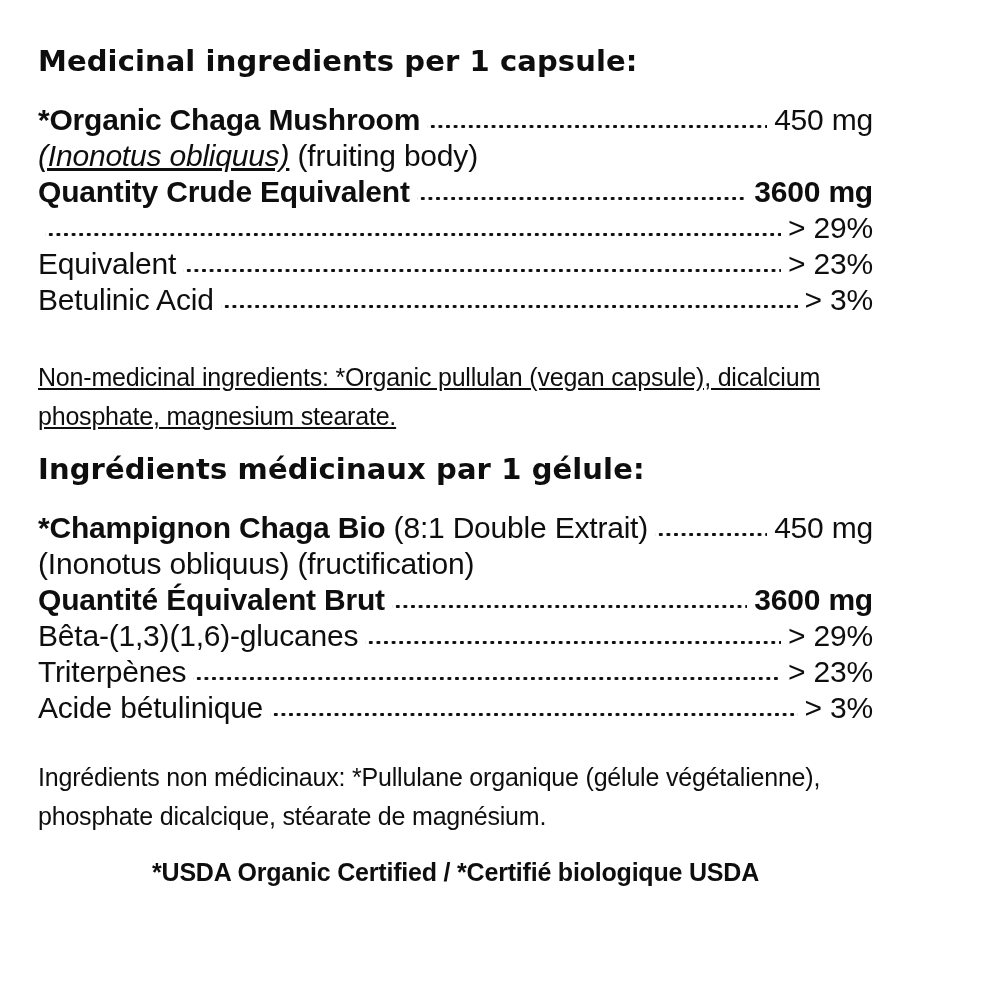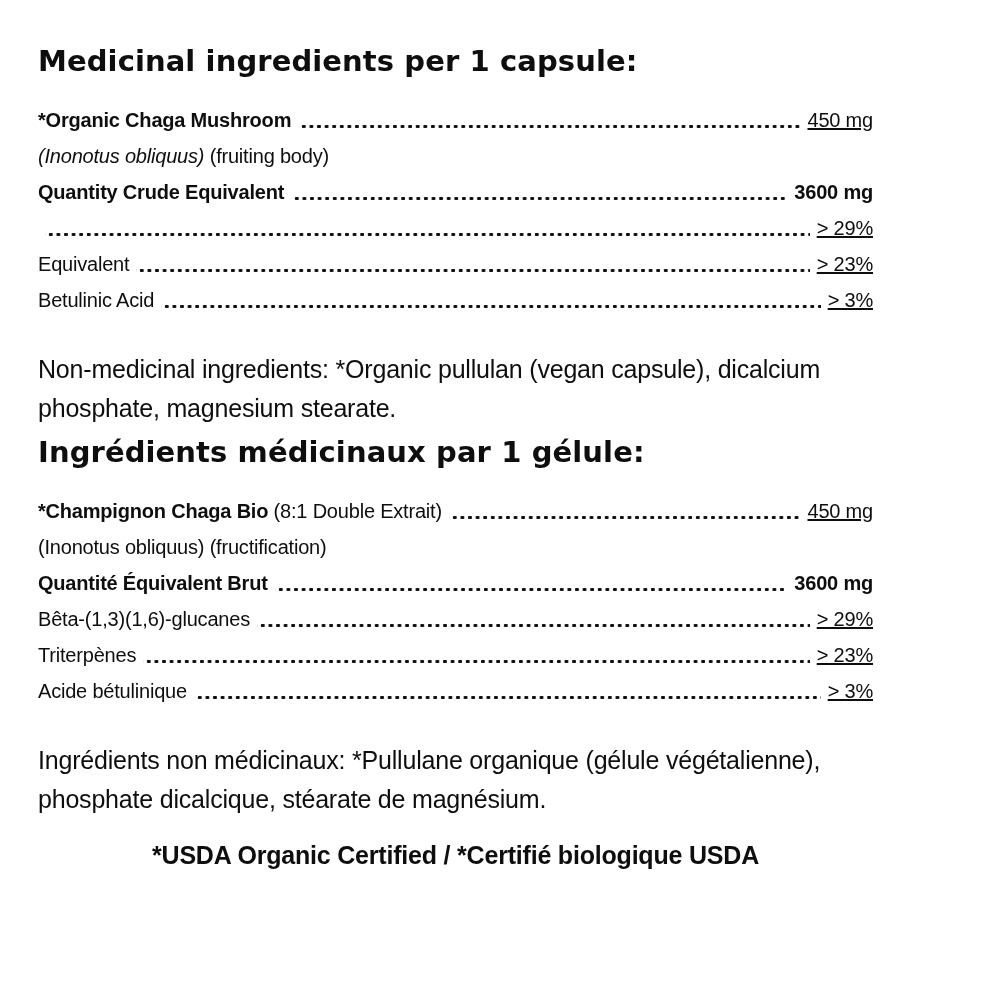--- a/index.html
+++ b/index.html
@@ -14,44 +14,44 @@
     overflow:hidden;
   }
   .heading{
     font-family:"DejaVu Sans",sans-serif;
     font-weight:bold;
     font-size:29px;
     line-height:1.18;
     letter-spacing:0.1px;
     margin:0 0 24px 0;
   }
-  .heading-fr{margin-top:7px;}
-  .rows{font-size:20px;letter-spacing:-0.2px;text-align:right;}
+  .heading-fr{margin-top:16px;}
+  .rows{font-size:30px;letter-spacing:-0.2px;text-align:right;}
   .row{display:flex;align-items:flex-end;height:36px;line-height:36px;}
   .row .b{font-weight:bold;white-space:pre;}
   .row .r{white-space:pre;}
-  .row .i{font-style:italic;white-space:pre;}
+  .row .i{font-style:italic;white-space:pre;text-decoration:underline;}
   .leader{
     flex:1;
     height:36px;
     margin:0 7px;
     background-image:radial-gradient(circle,#0e0e0e 1.7px,transparent 1.9px);
     background-size:7.6px 5px;
     background-repeat:repeat-x;
     background-position:2px 22px;
   }
-  .amt{white-space:pre;text-decoration:underline;}
+  .amt{white-space:pre;}
   .amt-b{font-weight:bold;white-space:pre;}
   .para{
     font-size:25px;
     line-height:39px;
     letter-spacing:-0.2px;
     margin:0;
   }
-  .para-en{margin-top:32px;}
+  .para-en{margin-top:40px;text-decoration:underline;}
   .para-fr{margin-top:32px;}
   .footnote{
     margin-top:22px;
     font-size:25px;
     font-weight:bold;
     letter-spacing:-0.2px;
     text-align:center;
   }
 </style>
 </head>

